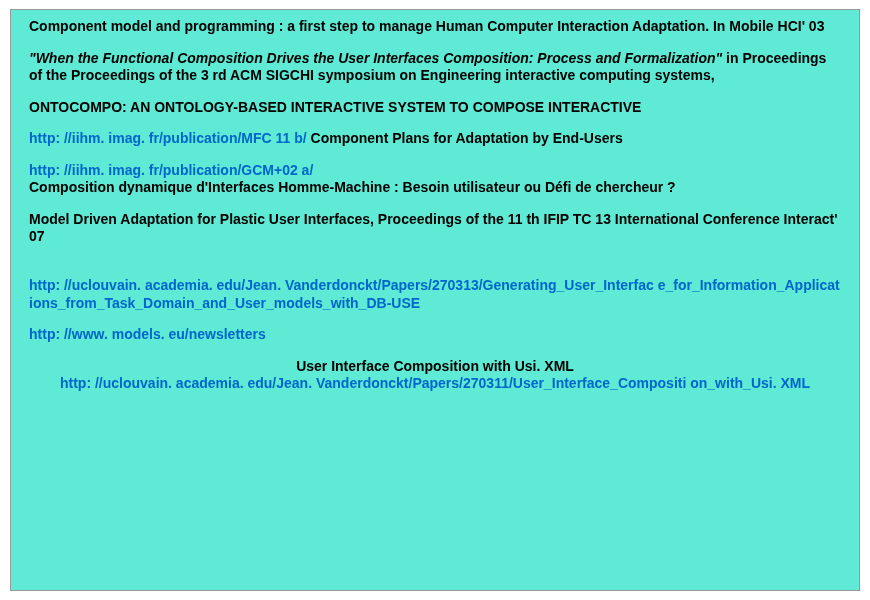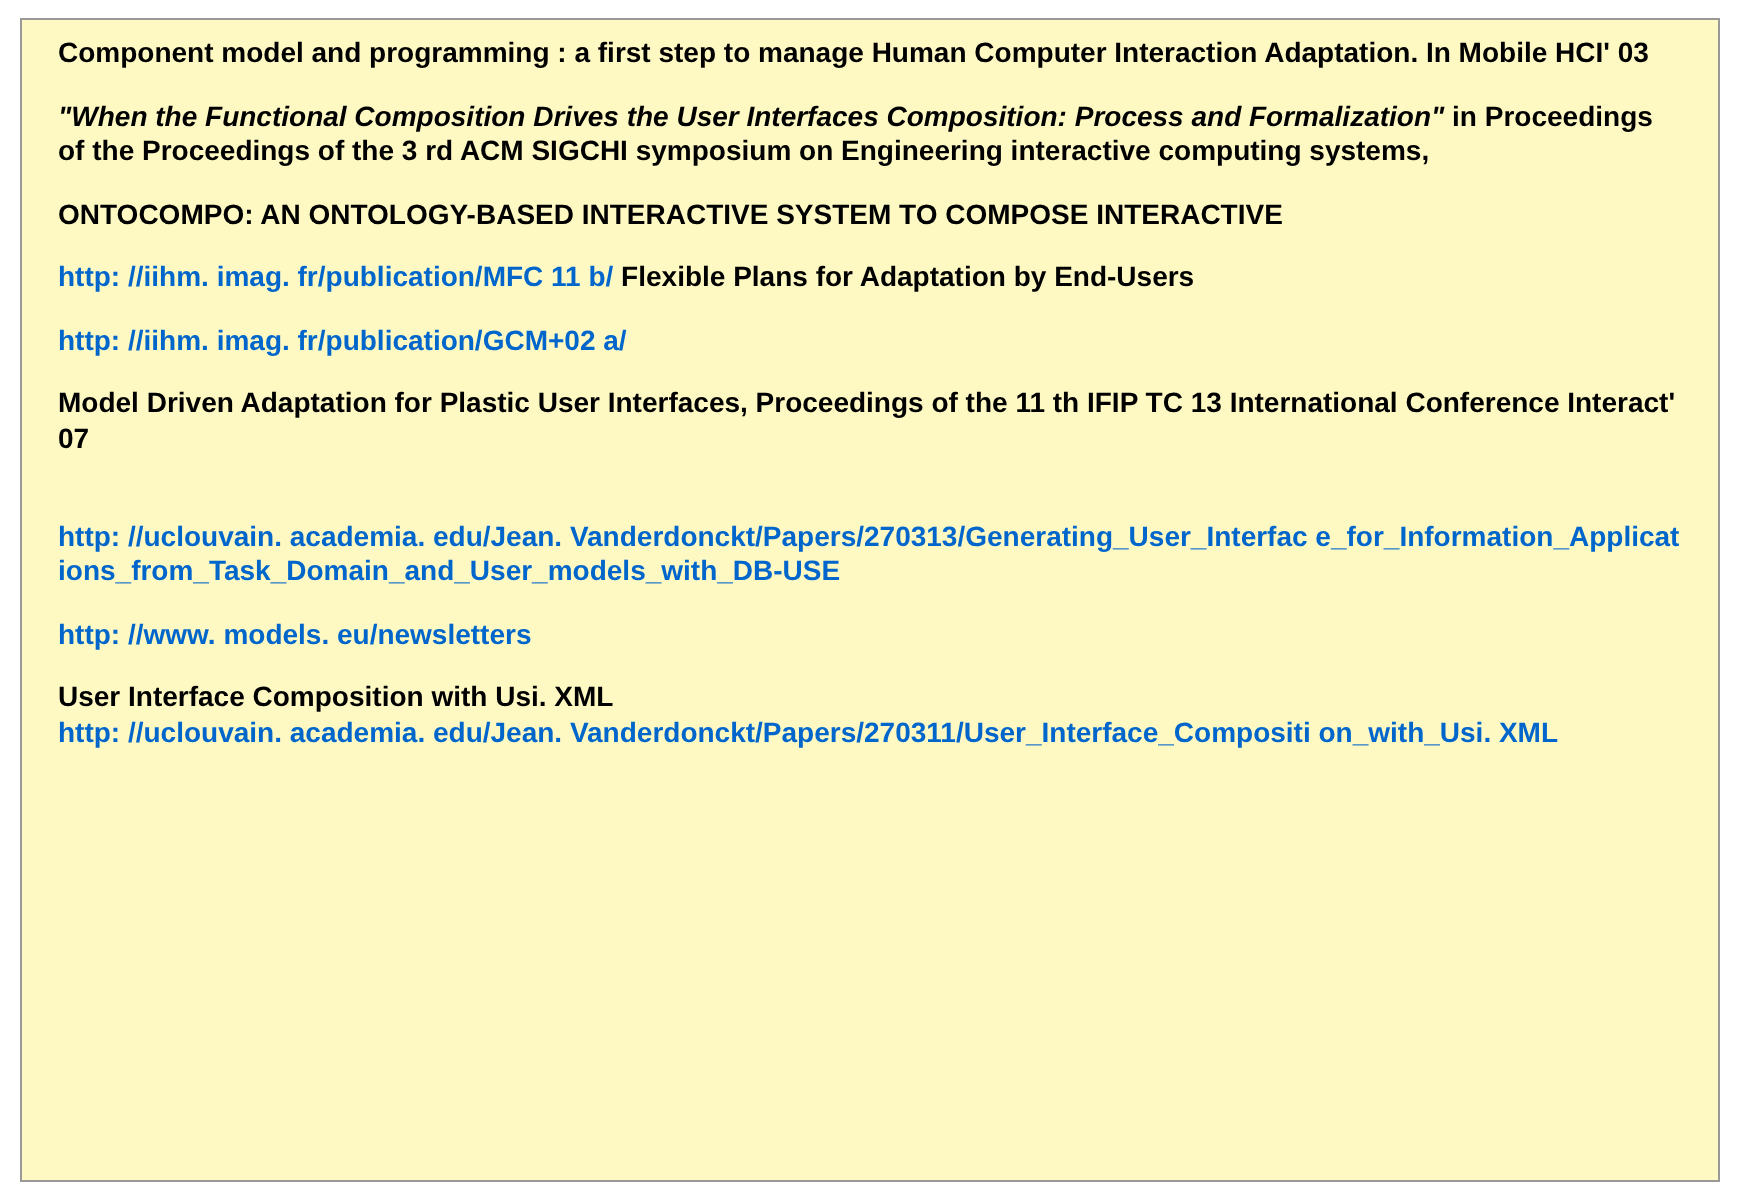--- a/index.html
+++ b/index.html
@@ -9,21 +9,21 @@
     background: #ffffff;
     font-family: Arial, Helvetica, sans-serif;
     padding: 0;
     overflow: hidden;
   }
   .frame {
     width: 850px;
     height: 582px;
     margin: 9px 10px;
     border: 1px solid #999;
-    background: #fef9c3;
+    background: #5eead4;
     padding: 8px 18px 17px 18px;
     position: relative;
   }
   .entry {
     font-size: 14px;
     font-weight: bold;
     color: #000000;
     line-height: 1.25;
     margin-bottom: 14px;
     font-family: Arial, Helvetica, sans-serif;
@@ -34,45 +34,46 @@
     font-weight: bold;
     font-size: 14px;
     line-height: 1.25;
     word-break: break-all;
   }
   .inline-after-link {
     font-weight: bold;
     color: #000000;
     font-size: 14px;
   }
-  .tight3 { margin-bottom: 0px; }
+  .tight3 { margin-bottom: 0px; text-align: center; }
 </style>
 </head>
 <body>
 
 <div class="frame">
 
   <div class="entry">
     <span>Component model and programming : a first step to manage Human Computer Interaction Adaptation. In Mobile HCI' 03</span>
   </div>
 
   <div class="entry">
     <span class="italic">"When the Functional Composition Drives the User Interfaces Composition: Process and Formalization"</span><span> in Proceedings of the Proceedings of the 3 rd ACM SIGCHI symposium on Engineering interactive computing systems,</span>
   </div>
 
   <div class="entry">
     <span>ONTOCOMPO: AN ONTOLOGY-BASED INTERACTIVE SYSTEM TO COMPOSE INTERACTIVE</span>
   </div>
 
   <div class="entry">
-    <a class="link">http: //iihm. imag. fr/publication/MFC 11 b/</a><span class="inline-after-link"> Flexible Plans for Adaptation by End-Users</span>
+    <a class="link">http: //iihm. imag. fr/publication/MFC 11 b/</a><span class="inline-after-link"> Component Plans for Adaptation by End-Users</span>
   </div>
 
   <div class="entry">
     <a class="link">http: //iihm. imag. fr/publication/GCM+02 a/</a><br>
+    <span class="inline-after-link"> Composition dynamique d'Interfaces Homme-Machine : Besoin utilisateur ou Défi de chercheur ?</span>
   </div>
 
   <div class="entry">
     <span>Model Driven Adaptation for Plastic User Interfaces, Proceedings of the 11 th IFIP TC 13 International Conference Interact' 07</span>
   </div>
 
   <div class="entry">
     <br>
     <a class="link">http: //uclouvain. academia. edu/Jean. Vanderdonckt/Papers/270313/Generating_User_Interfac e_for_Information_Applications_from_Task_Domain_and_User_models_with_DB-USE</a>
   </div>

